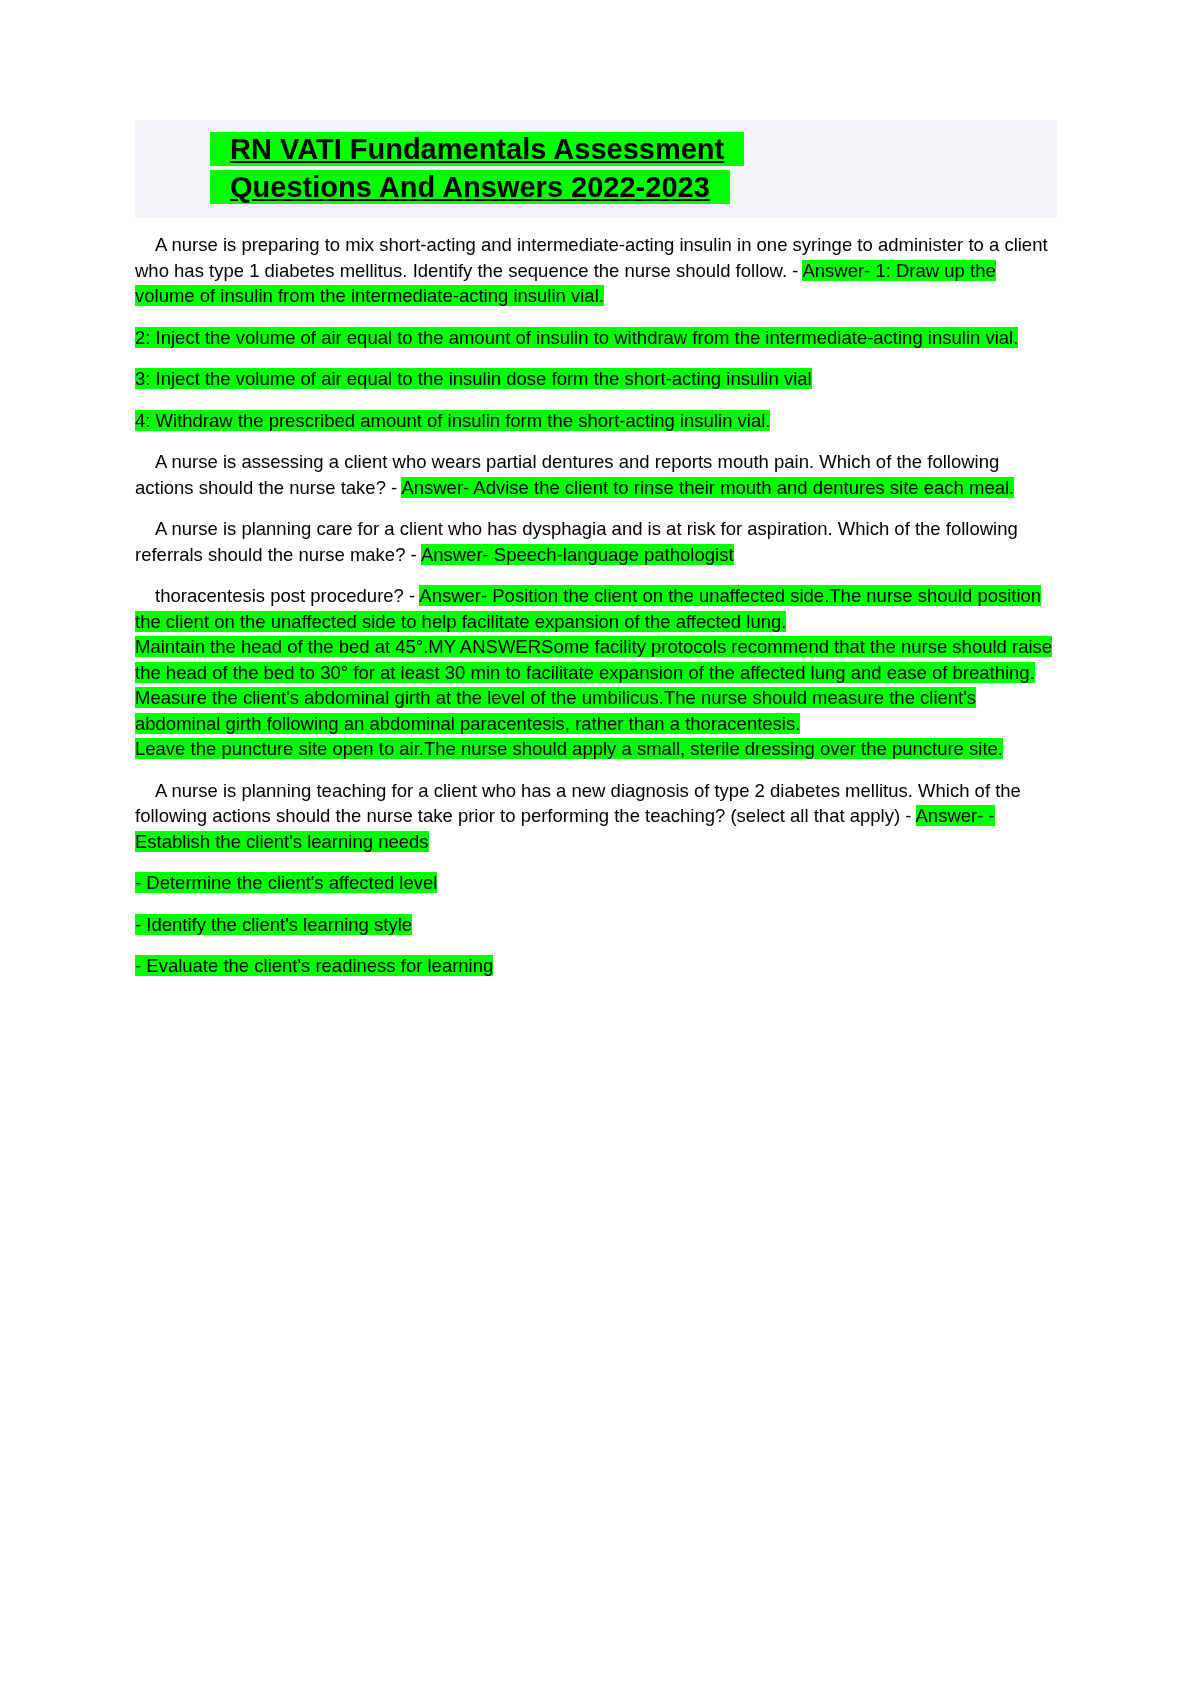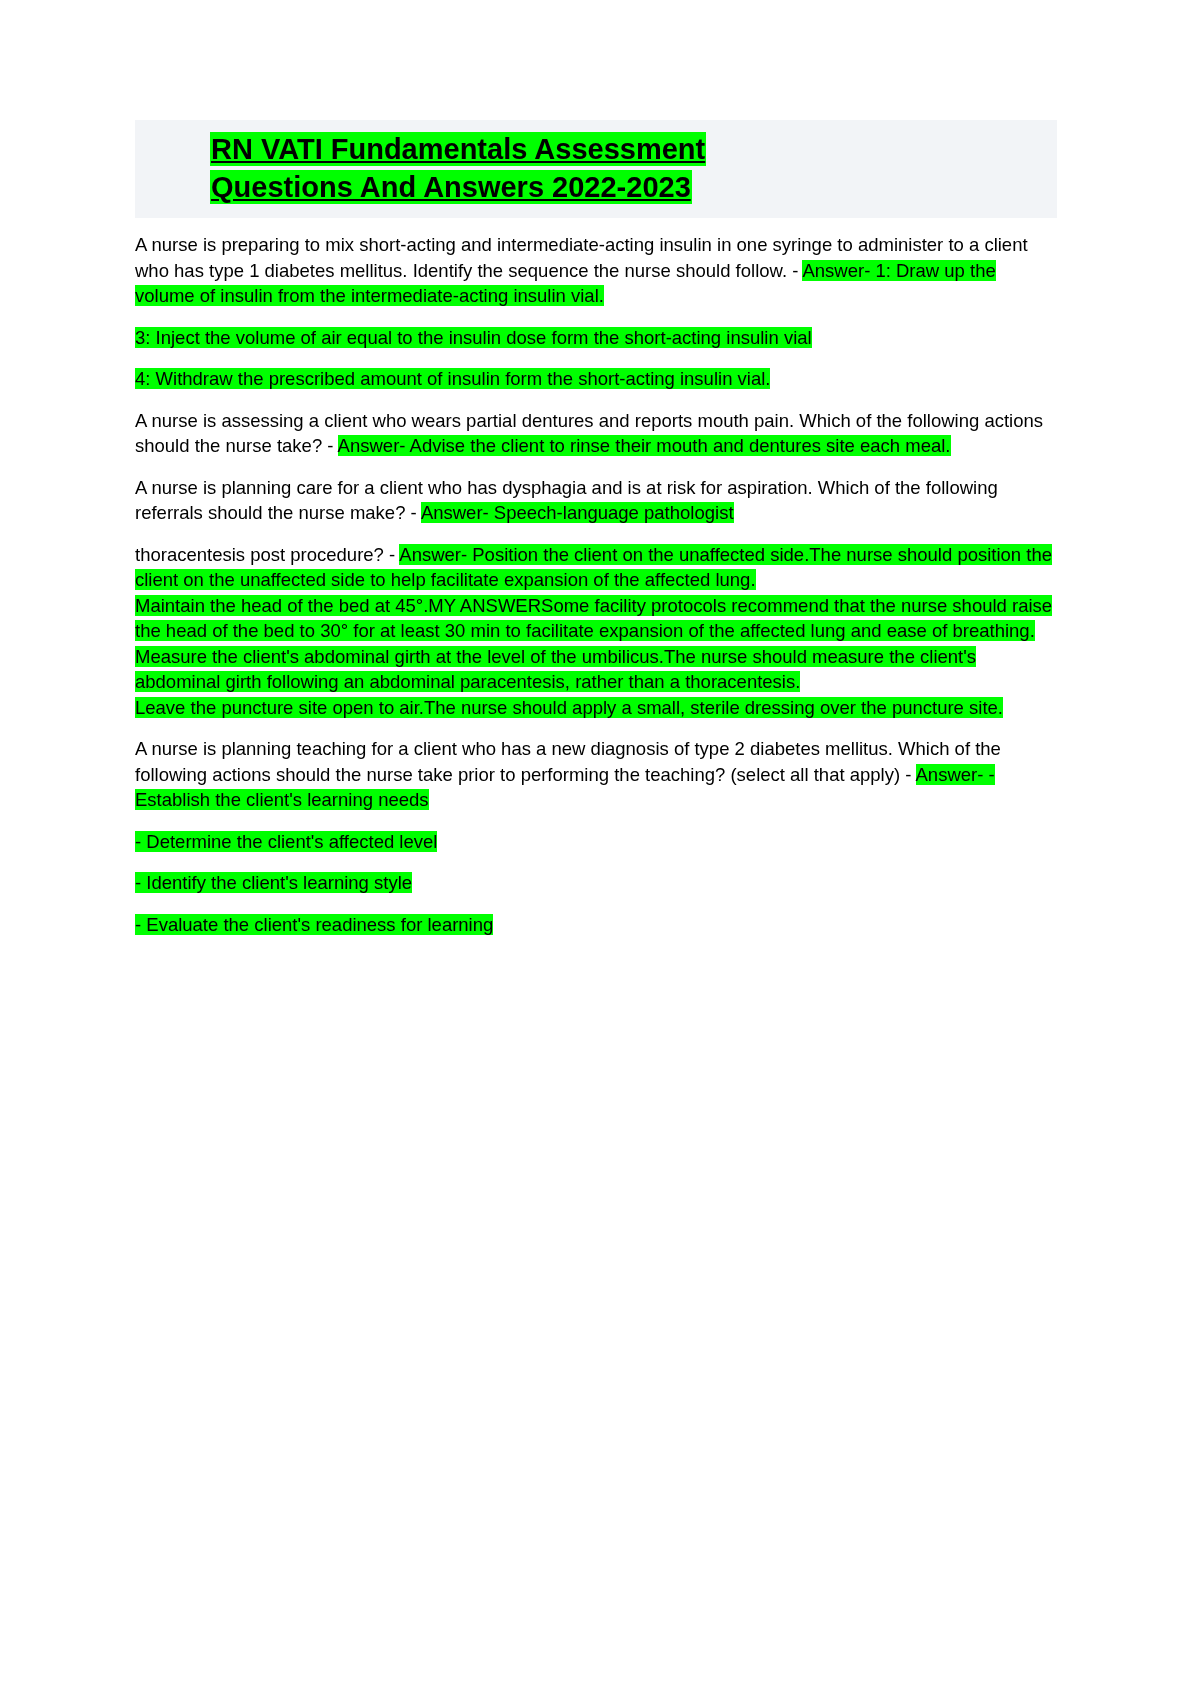--- a/index.html
+++ b/index.html
@@ -39,55 +39,56 @@
     font-size: 29px;
     font-weight: bold;
     line-height: 38px;
     margin: 0;
     padding: 0;
     text-align: left;
   }
   .title-line span.hl {
     background: #00ff00;
     text-decoration: underline;
-    padding: 1px 1px;
+    padding: 1px 20px;
     text-align: right;
   }
   .title-line.first { padding-left: 75px; }
   .title-line.second { padding-left: 75px; }
 
   p.para {
     font-size: 18.5px;
     line-height: 25.5px;
     margin: 0 0 16px 0;
     padding: 0;
   }
   p.tight {
     margin-bottom: 0;
   }
   .hl {
     background: #00ff00;
     box-decoration-break: clone;
     -webkit-box-decoration-break: clone;
   }
-  .plain { background: transparent; }
+  .plain { background: transparent; margin-left: 20px; }
 </style>
 </head>
 <body>
 
 <div class="page">
   <div class="content">
 
     <div class="title-block">
       <div class="title-line first"><span class="hl">RN VATI Fundamentals Assessment</span></div>
       <div class="title-line second"><span class="hl">Questions And Answers 2022-2023</span></div>
     </div>
 
     <p class="para"><span class="plain">A nurse is preparing to mix short-acting and intermediate-acting insulin in one syringe to administer to a client who has type 1 diabetes mellitus. Identify the sequence the nurse should follow. - </span><span class="hl">Answer- 1: Draw up the volume of insulin from the intermediate-acting insulin vial.</span></p>
 
+    <p class="para"><span class="hl">2: Inject the volume of air equal to the amount of insulin to withdraw from the intermediate-acting insulin vial.</span></p>
 
     <p class="para"><span class="hl">3: Inject the volume of air equal to the insulin dose form the short-acting insulin vial</span></p>
 
     <p class="para"><span class="hl">4: Withdraw the prescribed amount of insulin form the short-acting insulin vial.</span></p>
 
 
     <p class="para"><span class="plain">A nurse is assessing a client who wears partial dentures and reports mouth pain. Which of the following actions should the nurse take? - </span><span class="hl">Answer- Advise the client to rinse their mouth and dentures site each meal.</span></p>
 
     <p class="para"><span class="plain">A nurse is planning care for a client who has dysphagia and is at risk for aspiration. Which of the following referrals should the nurse make? - </span><span class="hl">Answer- Speech-language pathologist</span></p>
 

